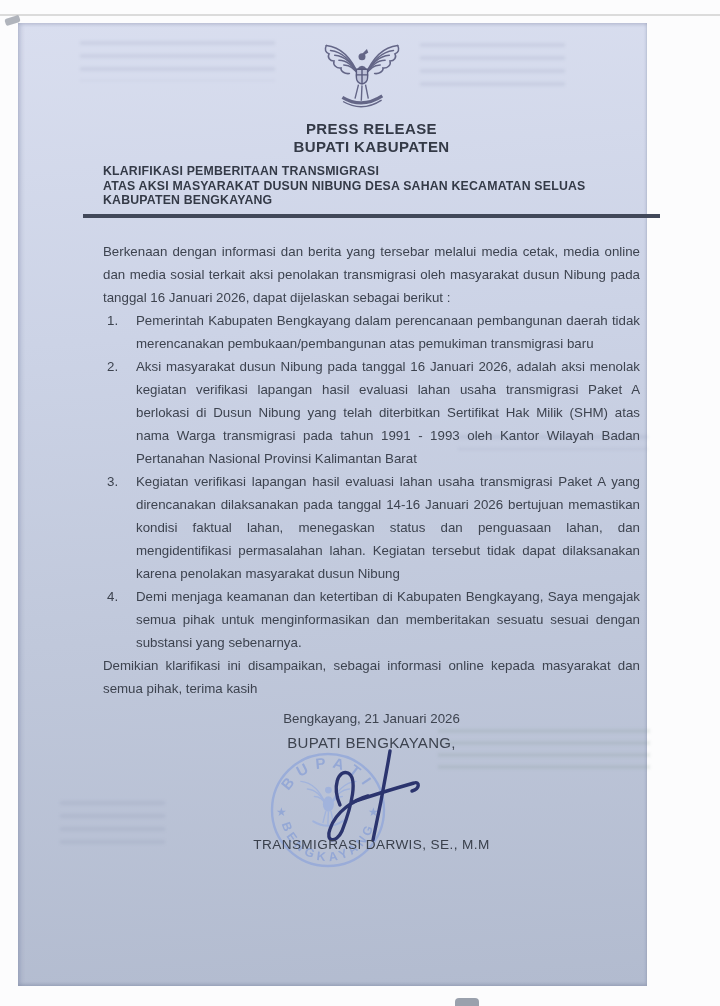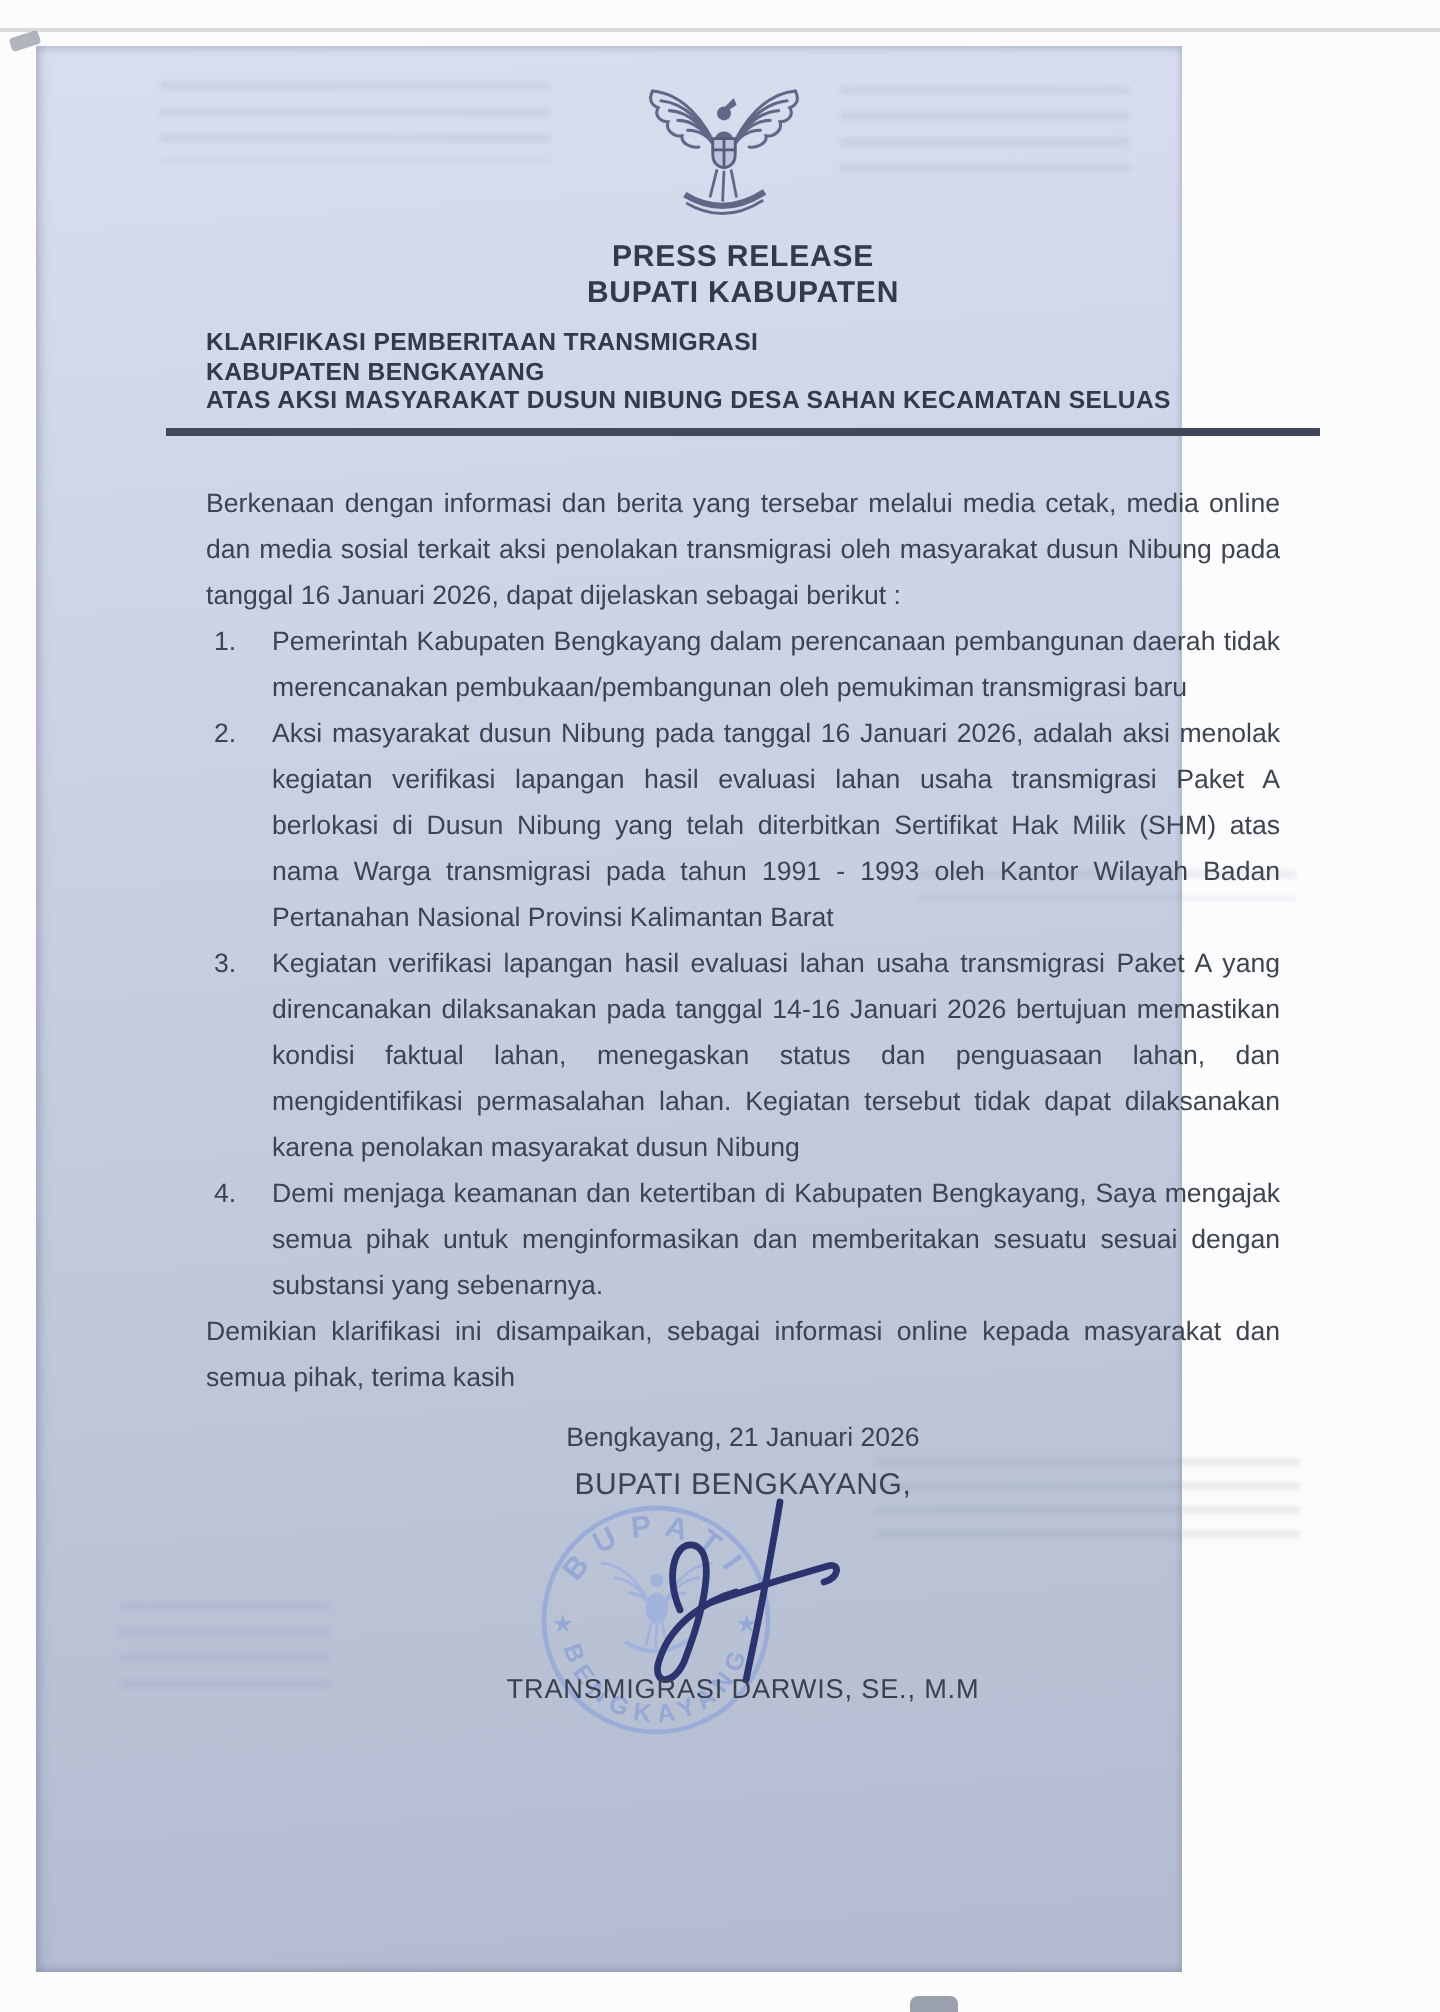--- a/index.html
+++ b/index.html
@@ -1,21 +1,21 @@
 <!DOCTYPE html>
 <html><head>
 <meta charset="utf-8">
 <style>
   * { margin:0; padding:0; box-sizing:border-box; }
   html,body { width:720px; height:1006px; background:#fcfcfd; overflow:hidden;
               font-family:"Liberation Sans", sans-serif; position:relative; }
   .top-line { position:absolute; top:14px; left:0; width:720px; height:2px; background:#dbdbdb; }
   .corner-mark { position:absolute; top:17px; left:5px; width:15px; height:7px;
                  background:#878d99; border-radius:2px; transform:rotate(-18deg); opacity:.65; }
-  .paper { position:absolute; left:18px; top:23px; width:573px; height:963px;
+  .paper { position:absolute; left:18px; top:23px; width:629px; height:963px;
            background:linear-gradient(176deg,#d9deef 0%,#ccd3e6 32%,#c0c8db 62%,#b2bbcf 100%);
            box-shadow: inset 3px 0 4px rgba(90,100,130,.22), inset 0 2px 3px rgba(120,130,160,.18),
                        inset -1px -2px 3px rgba(90,100,125,.18); }
   .bottom-tab { position:absolute; left:455px; top:998px; width:24px; height:10px;
                 background:#9aa1ad; border-radius:4px 4px 0 0; }
 
   .content { position:absolute; left:85px; top:0; width:537px; color:#3d434f; }
   .emblem { display:block; margin:15px auto 4px auto; position:relative; left:-10px; }
 
   .doc-title { text-align:center; font-weight:bold; font-size:15px; line-height:18px;
@@ -91,32 +91,32 @@
       </g>
     </svg>
 
     <div class="doc-title">
       <div>PRESS RELEASE</div>
       <div>BUPATI KABUPATEN</div>
     </div>
 
     <div class="subject">
       <div>KLARIFIKASI PEMBERITAAN TRANSMIGRASI</div>
+      <div>ATAS AKSI MASYARAKAT DUSUN NIBUNG DESA SAHAN KECAMATAN SELUAS</div>
       <div>KABUPATEN BENGKAYANG</div>
-      <div>ATAS AKSI MASYARAKAT DUSUN NIBUNG DESA SAHAN KECAMATAN SELUAS</div>
     </div>
 
     <div class="rule"></div>
 
     <div class="body-text">
       <p class="intro">Berkenaan dengan informasi dan berita yang tersebar melalui media cetak, media online dan media sosial terkait aksi penolakan transmigrasi oleh masyarakat dusun Nibung pada tanggal 16 Januari 2026,  dapat dijelaskan sebagai berikut :</p>
       <ol class="items">
         <li>
           <span class="num">1.</span>
-          <span>Pemerintah Kabupaten Bengkayang  dalam perencanaan pembangunan daerah tidak merencanakan pembukaan/pembangunan oleh pemukiman transmigrasi baru</span>
+          <span>Pemerintah Kabupaten Bengkayang  dalam perencanaan pembangunan daerah tidak merencanakan pembukaan/pembangunan atas pemukiman transmigrasi baru</span>
         </li>
         <li>
           <span class="num">2.</span>
           <span>Aksi masyarakat dusun Nibung pada tanggal 16 Januari 2026, adalah aksi menolak kegiatan verifikasi lapangan hasil evaluasi lahan usaha transmigrasi Paket A berlokasi di Dusun Nibung yang telah diterbitkan Sertifikat Hak Milik (SHM) atas nama Warga transmigrasi pada tahun 1991 - 1993 oleh Kantor Wilayah Badan Pertanahan Nasional Provinsi Kalimantan Barat</span>
         </li>
         <li>
           <span class="num">3.</span>
           <span>Kegiatan verifikasi lapangan hasil evaluasi lahan usaha transmigrasi Paket A yang direncanakan dilaksanakan pada tanggal 14-16 Januari 2026 bertujuan memastikan kondisi faktual lahan, menegaskan status dan penguasaan lahan, dan mengidentifikasi permasalahan lahan. Kegiatan tersebut  tidak dapat dilaksanakan karena penolakan masyarakat dusun Nibung</span>
         </li>
         <li>

